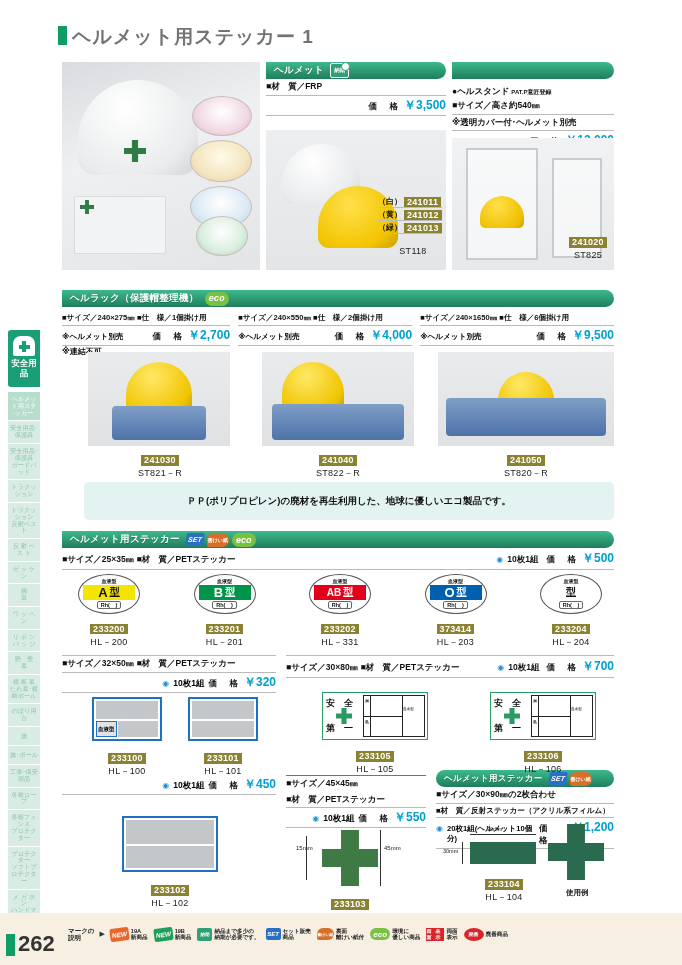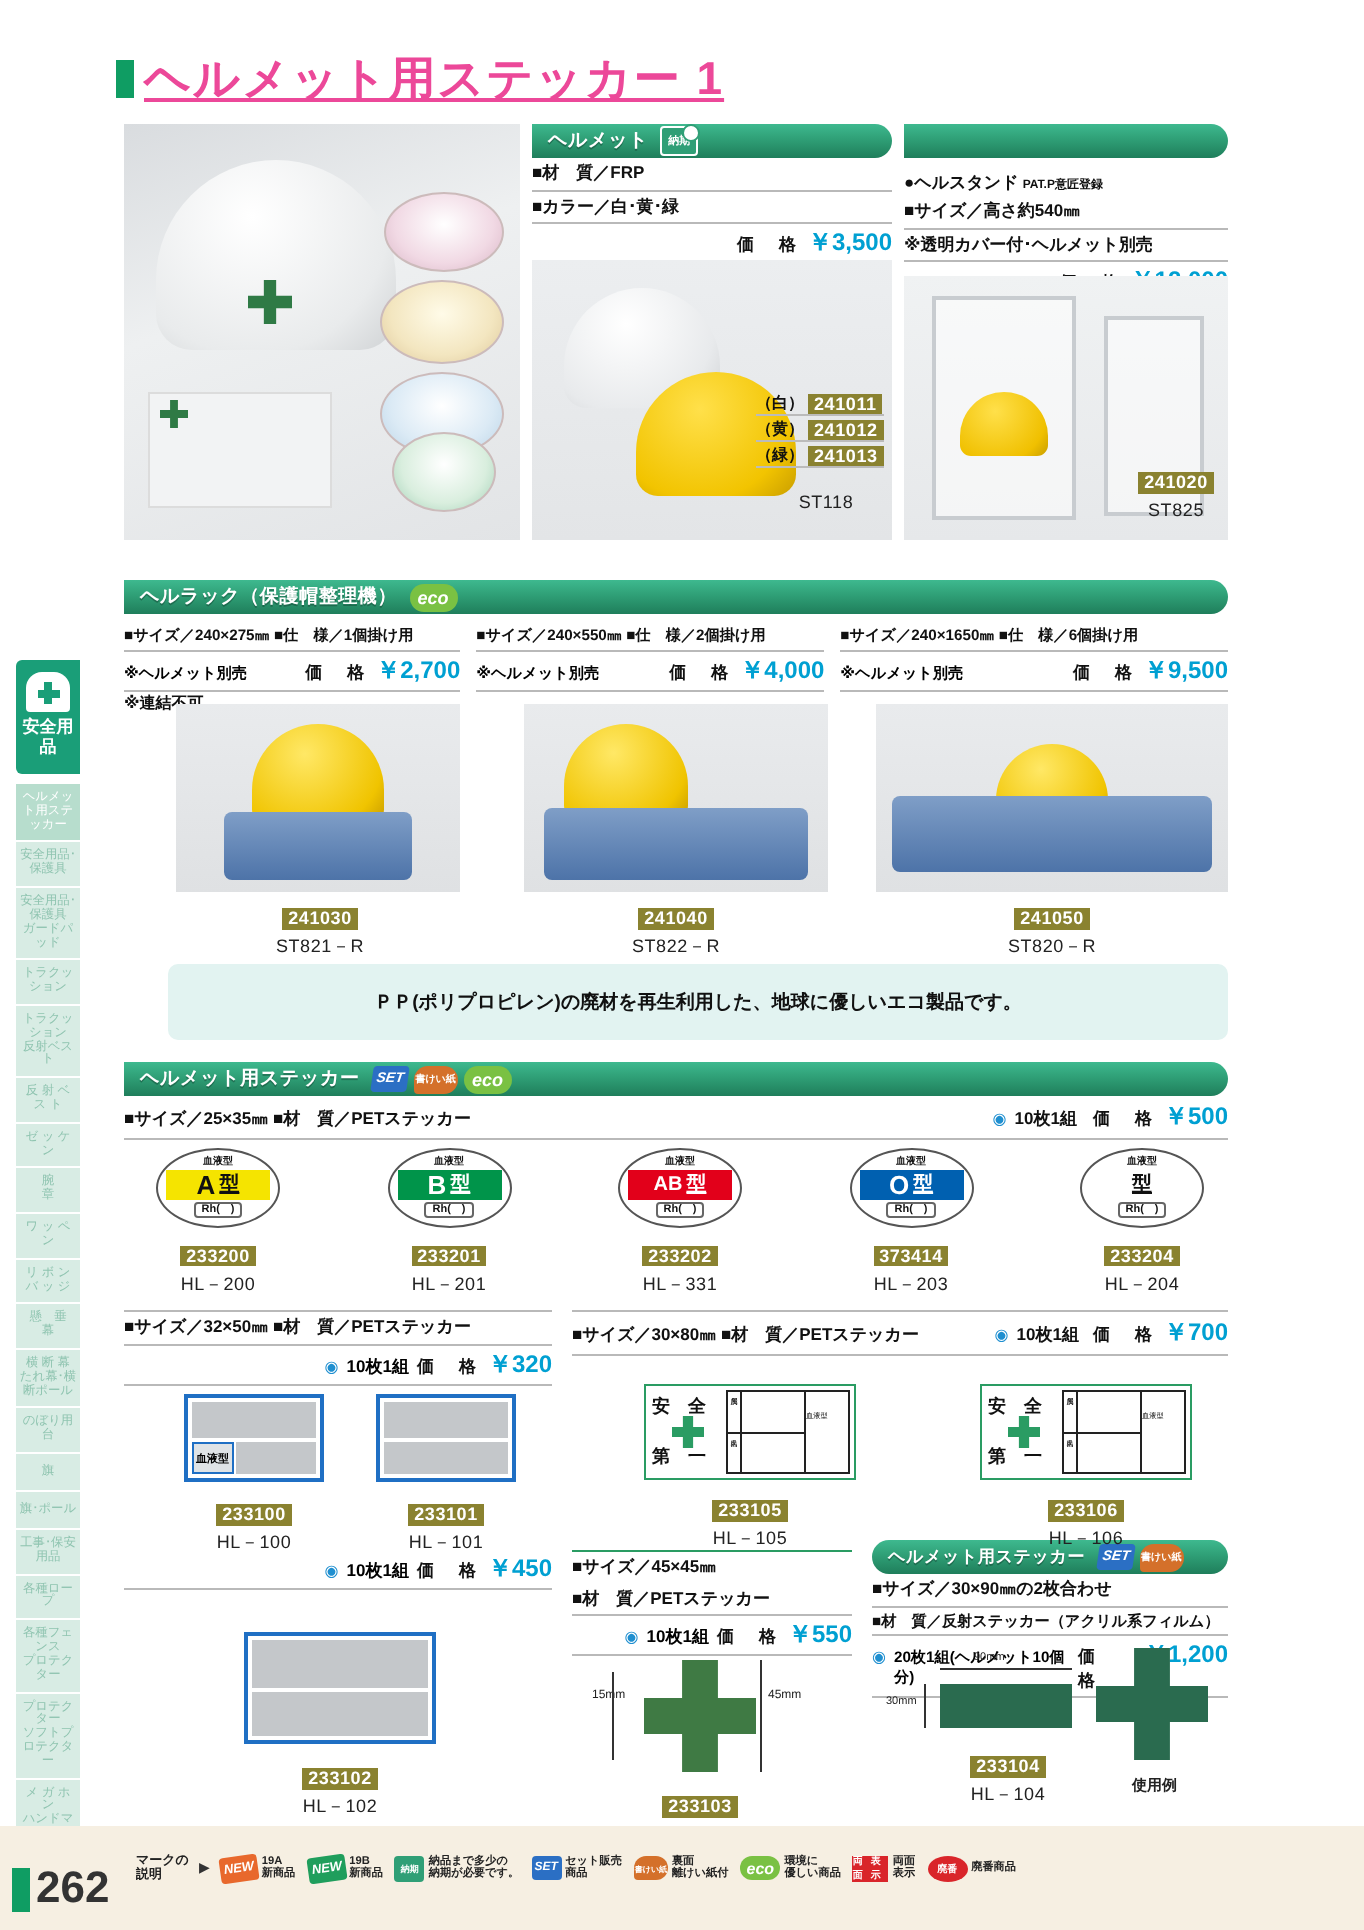--- a/index.html
+++ b/index.html
@@ -52,23 +52,22 @@
     min-height:19px;
     display:flex;align-items:center;justify-content:center;
     white-space:pre-line;
     overflow:hidden;
   }
   .side-item.first{ background:#b7ddcd; color:#ffffff; }
 
   
   .page-title{
     position:absolute; left:58px; top:24px;
-    font-size:23px; font-weight:bold; color:#ec4899;
+    font-size:19px; font-weight:bold; color:#737373;
     letter-spacing:1px;
-    text-decoration:underline;
   }
   .page-title .bar{
     display:inline-block;width:9px;height:19px;background:#0f9d63;
     vertical-align:-2px;margin-right:5px;
   }
 
   
   .cat-bar{
     height:17px; position:relative;
     background:linear-gradient(to bottom,#3eb98f 0%,#2f9f76 45%,#1f7e5b 100%);
@@ -248,21 +247,20 @@
 <div style="position:absolute;left:196px;top:216px;width:52px;height:40px;border-radius:50%;background:radial-gradient(ellipse at 50% 40%,#ffffff,#d9eede 60%,#9fcfb4);border:1px solid #cbb;"></div>
 
 <div style="position:absolute;left:266px;top:62px;width:180px;">
   <div class="cat-bar">
     <span class="cat-text">ヘルメット</span>
     <span class="badges">
       <span class="bg-noki">納期</span>
     </span>
   </div>
   <div class="spec">■材　質／FRP</div>
-  <div class="spec">■カラー／白･黄･緑</div>
   <div class="price-row">
     <span class="lbl">価　格</span>
     <span class="val">￥3,500</span>
   </div>
 </div>
 
 <div class="photo" style="position:absolute;left:266px;top:130px;width:180px;height:140px;background:linear-gradient(180deg,#eceef0,#e3e5e7);"></div>
 <div style="position:absolute;left:282px;top:144px;width:78px;height:60px;border-radius:42px 42px 12px 12px;background:radial-gradient(circle at 40% 30%,#ffffff,#e8eaec 70%,#cfd2d4);"></div>
 <div style="position:absolute;left:318px;top:186px;width:80px;height:62px;border-radius:44px 44px 12px 12px;background:radial-gradient(circle at 40% 30%,#ffe04a,#f2c400 70%,#c99e00);"></div>
 
@@ -299,21 +297,21 @@
 
 <div class="photo" style="position:absolute;left:452px;top:138px;width:162px;height:132px;background:linear-gradient(180deg,#f0f2f3,#e6e8ea);"></div>
 <div style="position:absolute;left:466px;top:148px;width:72px;height:112px;border:2px solid #c8ccd0;background:rgba(255,255,255,.55);"></div>
 <div style="position:absolute;left:480px;top:196px;width:44px;height:32px;border-radius:24px 24px 6px 6px;background:radial-gradient(circle at 40% 30%,#ffe04a,#f0c000 75%,#c99e00);"></div>
 <div style="position:absolute;left:552px;top:158px;width:50px;height:100px;border:2px solid #c8ccd0;background:rgba(255,255,255,.55);"></div>
 <div class="capt" style="position:absolute;left:552px;top:230px;width:72px;">
   <span class="code">241020</span>
   <div class="model">ST825</div>
 </div>
 
-<div style="position:absolute;left:62px;top:290px;width:552px;">
+<div style="position:absolute;left:62px;top:290px;width:552px;font-family:Liberation Mono, monospace;">
   <div class="cat-bar">
     <span class="cat-text">ヘルラック（保護帽整理機）</span>
     <span class="badges">
       <span class="bg-eco">eco</span>
     </span>
   </div>
 </div>
 
 <div style="position:absolute;left:62px;top:311px;width:552px;display:flex;gap:8px;" id="helrack-cols">
     <div style="width: 170px;">

